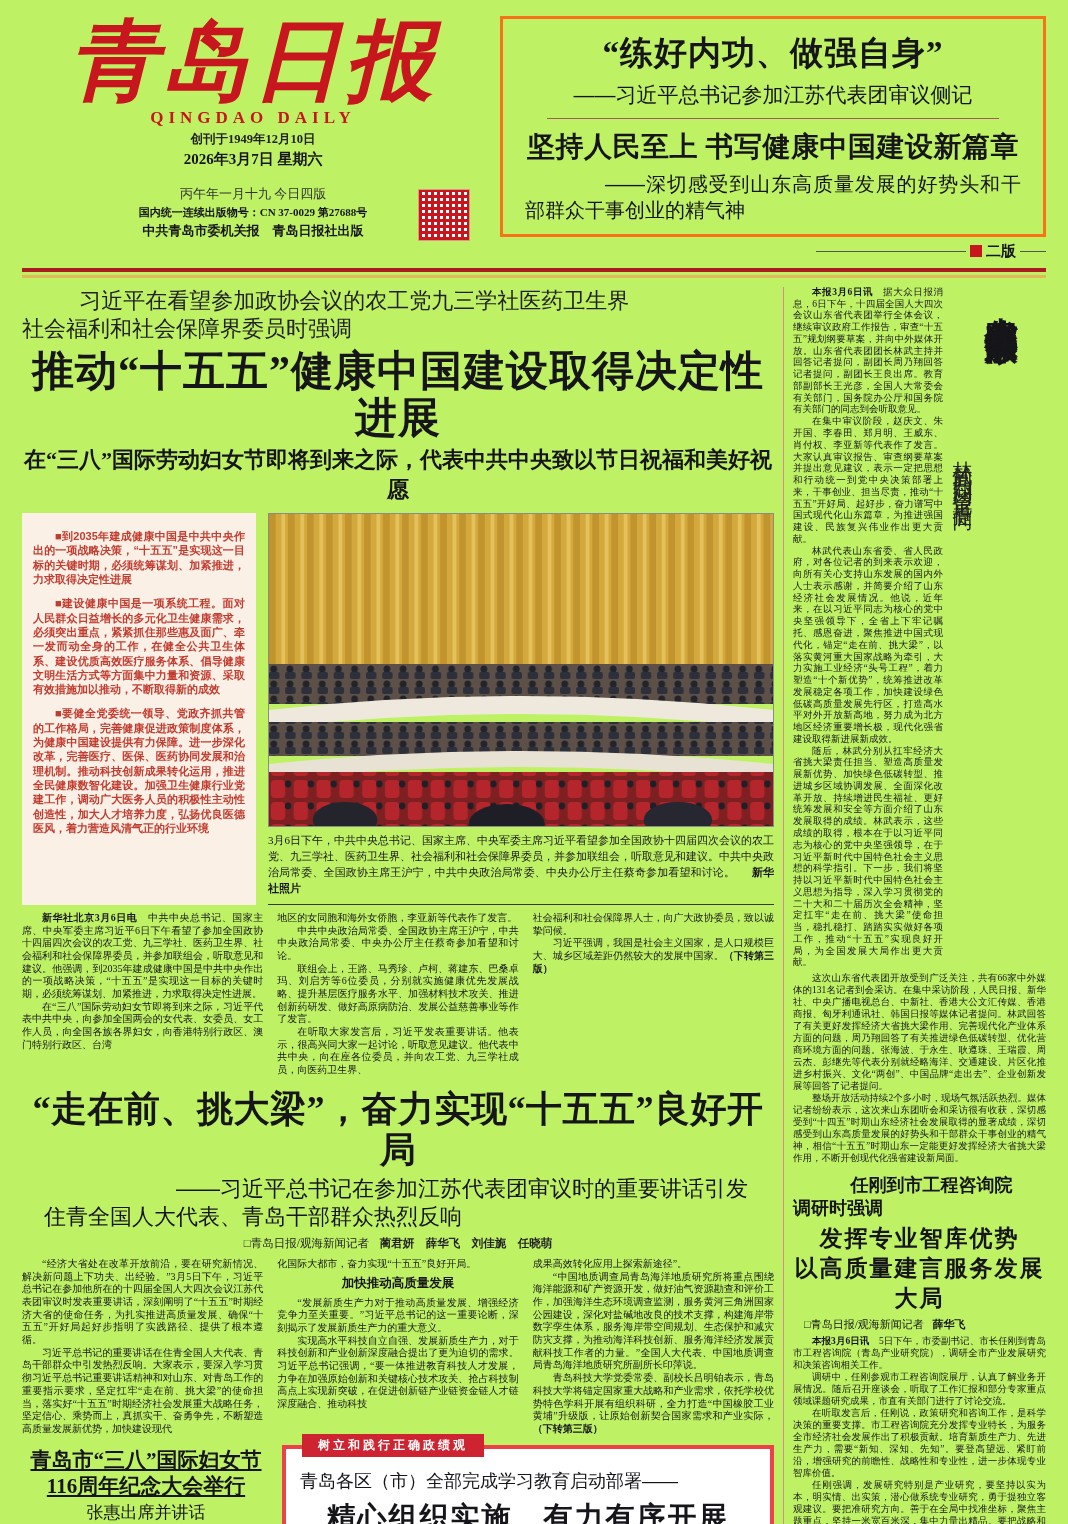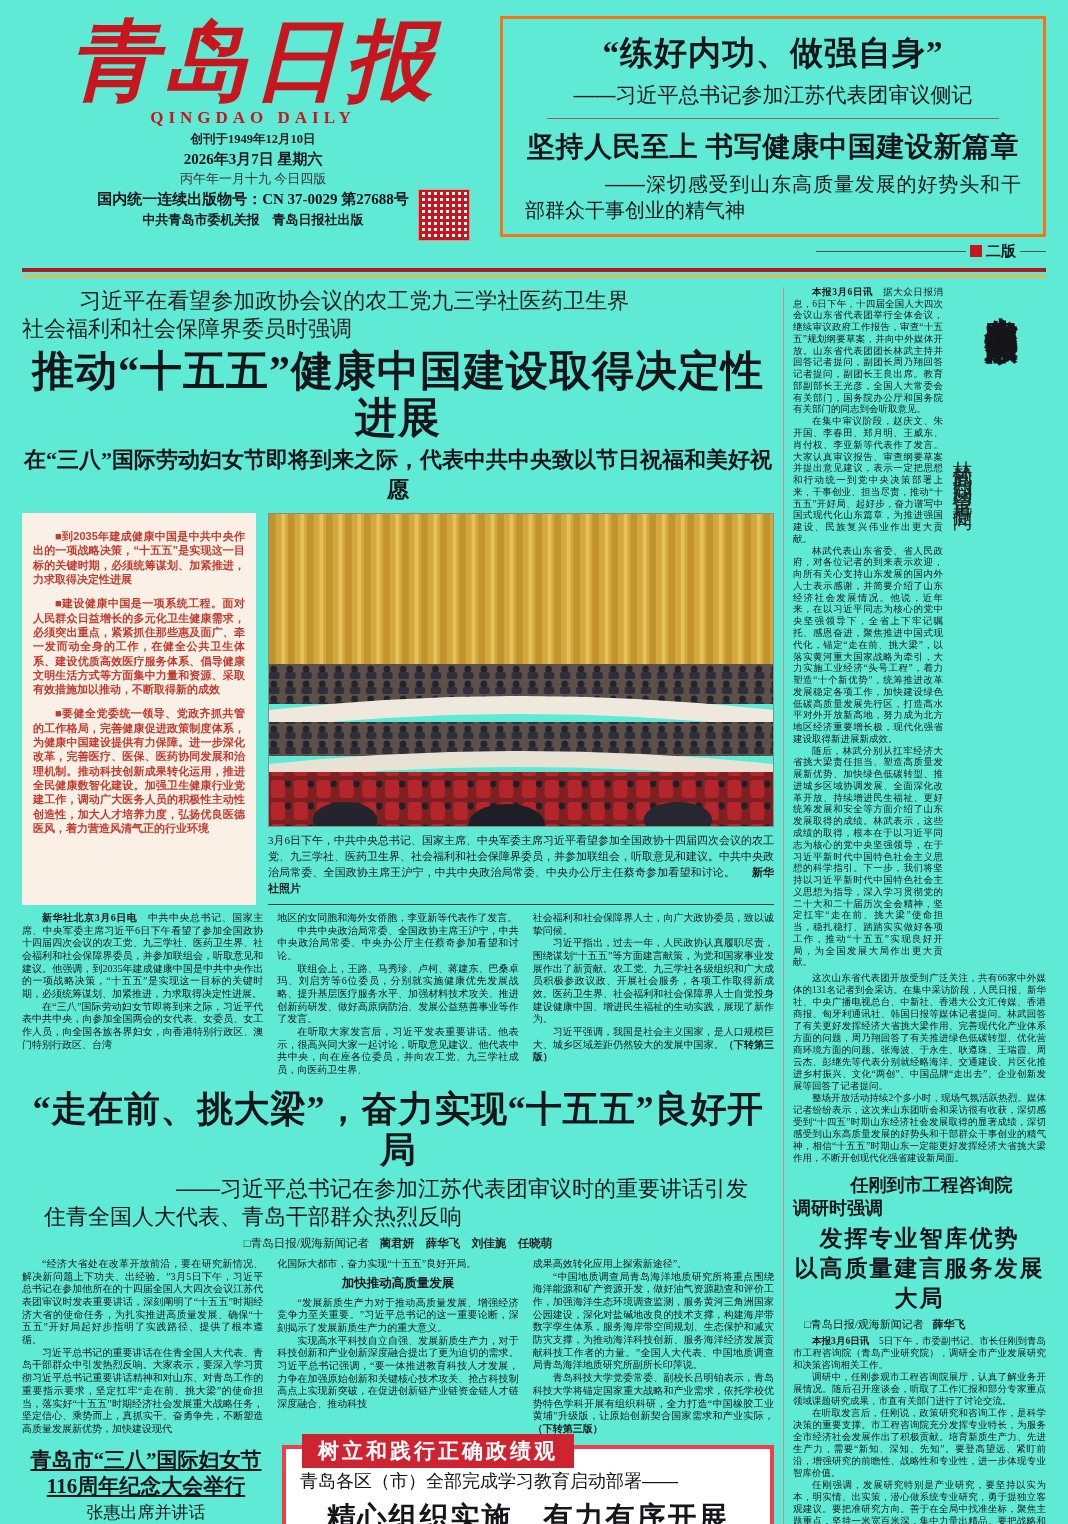--- a/index.html
+++ b/index.html
@@ -1,28 +1,28 @@
 <!DOCTYPE html>
 <html lang="zh"><head>
 <meta charset="utf-8">
 <style>
   html,body{margin:0;padding:0;background:#e8e6e0;}
-  .page{width:1068px;height:1524px;margin:0 auto;background:#5eead4;box-sizing:border-box;
+  .page{width:1068px;height:1524px;margin:0 auto;background:#bef264;box-sizing:border-box;
         padding:16px 22px 0;overflow:hidden;position:relative;color:#15151a;
         font-family:"Liberation Serif","DejaVu Serif",serif;}
   
   .masthead-row{display:flex;gap:16px;align-items:stretch;}
   .mast{width:462px;text-align:center;position:relative;flex:none;}
   .logo{font-size:88px;line-height:1.02;color:#c8161e;font-weight:700;font-style:italic;
         letter-spacing:4px;font-family:"DejaVu Serif",serif;white-space:nowrap;}
   .logo-en{color:#c8161e;font-weight:700;font-size:17px;letter-spacing:5px;margin-top:2px;}
   .m-found{font-size:12.5px;font-weight:700;color:#222;margin-top:3px;text-align:center;}
   .m-date{font-size:15px;font-weight:700;margin-top:2px;}
-  .m-lunar{font-size:13px;margin-top:1px;color:#333;}
-  .m-issue{font-size:15px;font-weight:700;margin-top:2px;}
+  .m-lunar{font-size:13px;margin-top:16px;color:#333;}
+  .m-issue{font-size:11px;font-weight:700;margin-top:2px;}
   .m-pub{font-size:13px;font-weight:700;margin-top:2px;}
   .qr{position:absolute;right:14px;bottom:20px;width:50px;height:50px;border:1px solid #d98;
       background-image:repeating-linear-gradient(0deg,#c8161e 0 3px,rgba(255,255,255,0) 3px 6px),
                        repeating-linear-gradient(90deg,#c8161e 0 3px,#fff 3px 6px);}
   .top-right{flex:1;display:flex;flex-direction:column;}
   .top-box{border:3px solid #f97316;padding:12px 18px 10px;flex:1;display:flex;
            flex-direction:column;justify-content:center;}
   .t1{font-size:33px;font-weight:900;text-align:center;letter-spacing:1px;}
   .t1-sub{font-size:21px;text-align:center;margin-top:5px;font-family:"Liberation Sans",sans-serif;}
   .box-div{height:1px;background:#a05a5a;margin:9px 26px;}
@@ -73,21 +73,21 @@
   .a2-sub .s2{display:block;text-indent:1em;}
   .byline{text-align:center;font-size:11.5px;margin:5px 0 6px;color:#222;}
   .byline b{margin-left:8px;}
   
   .bottom-row{display:flex;gap:12px;margin-top:9px;}
   .women{width:248px;flex:none;}
   .women h3{font-size:21px;text-align:center;line-height:1.25;margin:2px 0;font-weight:900;text-decoration:underline;}
   .w-sub{font-size:17px;text-align:center;margin:2px 0 5px;font-family:"Liberation Sans",sans-serif;}
   .redbox{flex:1;min-width:0;border:4px solid #ee4048;position:relative;
           padding:18px 14px 10px;background:#fff;align-self:flex-start;}
-  .tag{position:absolute;top:-15px;left:16px;background:#ce2330;color:#fff;font-size:21px;
+  .tag{position:absolute;top:-15px;left:16px;background:#ce2330;color:#fff;font-size:12px;
        font-weight:700;padding:3px 16px;letter-spacing:3px;font-family:"Liberation Sans",sans-serif;}
   .rb-kicker{font-size:18px;font-family:"Liberation Sans",sans-serif;margin-top:2px;}
   .rb-head{font-size:29px;font-weight:900;text-align:center;margin:5px 0 2px;letter-spacing:2px;}
   
   .sd-top{display:flex;gap:7px;}
   .sd-text{width:150px;flex:none;font-size:9.5px;line-height:1.24;text-align:justify;}
   .sd-sub{writing-mode:vertical-rl;font-size:20px;letter-spacing:5px;padding-top:158px;
           font-family:"Liberation Sans",sans-serif;flex:none;color:#222;}
   .sd-head{writing-mode:vertical-rl;font-size:33px;font-weight:900;line-height:1.04;
            letter-spacing:1px;flex:none;padding-top:4px;}
@@ -201,21 +201,20 @@
             <p>在“三八”国际劳动妇女节即将到来之际，习近平代表中共中央，向参加全国两会的女代表、女委员、女工作人员，向全国各族各界妇女，向香港特别行政区、澳门特别行政区、台湾</p>
           </div>
         <div class="col">
             <p class="noindent">地区的女同胞和海外女侨胞，李亚新等代表作了发言。</p>
             <p>中共中央政治局常委、全国政协主席王沪宁，中共中央政治局常委、中央办公厅主任蔡奇参加看望和讨论。</p>
             <p>联组会上，王路、马秀珍、卢柯、蒋建东、巴桑卓玛、刘启芳等6位委员，分别就实施健康优先发展战略、提升基层医疗服务水平、加强材料技术攻关、推进创新药研发、做好高原病防治、发展公益慈善事业等作了发言。</p>
             <p>在听取大家发言后，习近平发表重要讲话。他表示，很高兴同大家一起讨论，听取意见建议。他代表中共中央，向在座各位委员，并向农工党、九三学社成员，向医药卫生界、</p>
           </div>
         <div class="col">
             <p class="noindent">社会福利和社会保障界人士，向广大政协委员，致以诚挚问候。</p>
-            <p>习近平指出，过去一年，人民政协认真履职尽责，围绕谋划“十五五”等方面建言献策，为党和国家事业发展作出了新贡献。农工党、九三学社各级组织和广大成员积极参政议政、开展社会服务，各项工作取得新成效。医药卫生界、社会福利和社会保障界人士自觉投身建设健康中国、增进民生福祉的生动实践，展现了新作为。</p>
             <p>习近平强调，我国是社会主义国家，是人口规模巨大、城乡区域差距仍然较大的发展中国家。<b>（下转第三版）</b></p>
           </div>
       </div>
 
       <div class="a2-head">“走在前、挑大梁”，奋力实现“十五五”良好开局</div>
       <div class="a2-sub">
         <span class="s1">——习近平总书记在参加江苏代表团审议时的重要讲话引发</span>
         <span class="s2">住青全国人大代表、青岛干部群众热烈反响</span>
       </div>
       <div class="byline">

